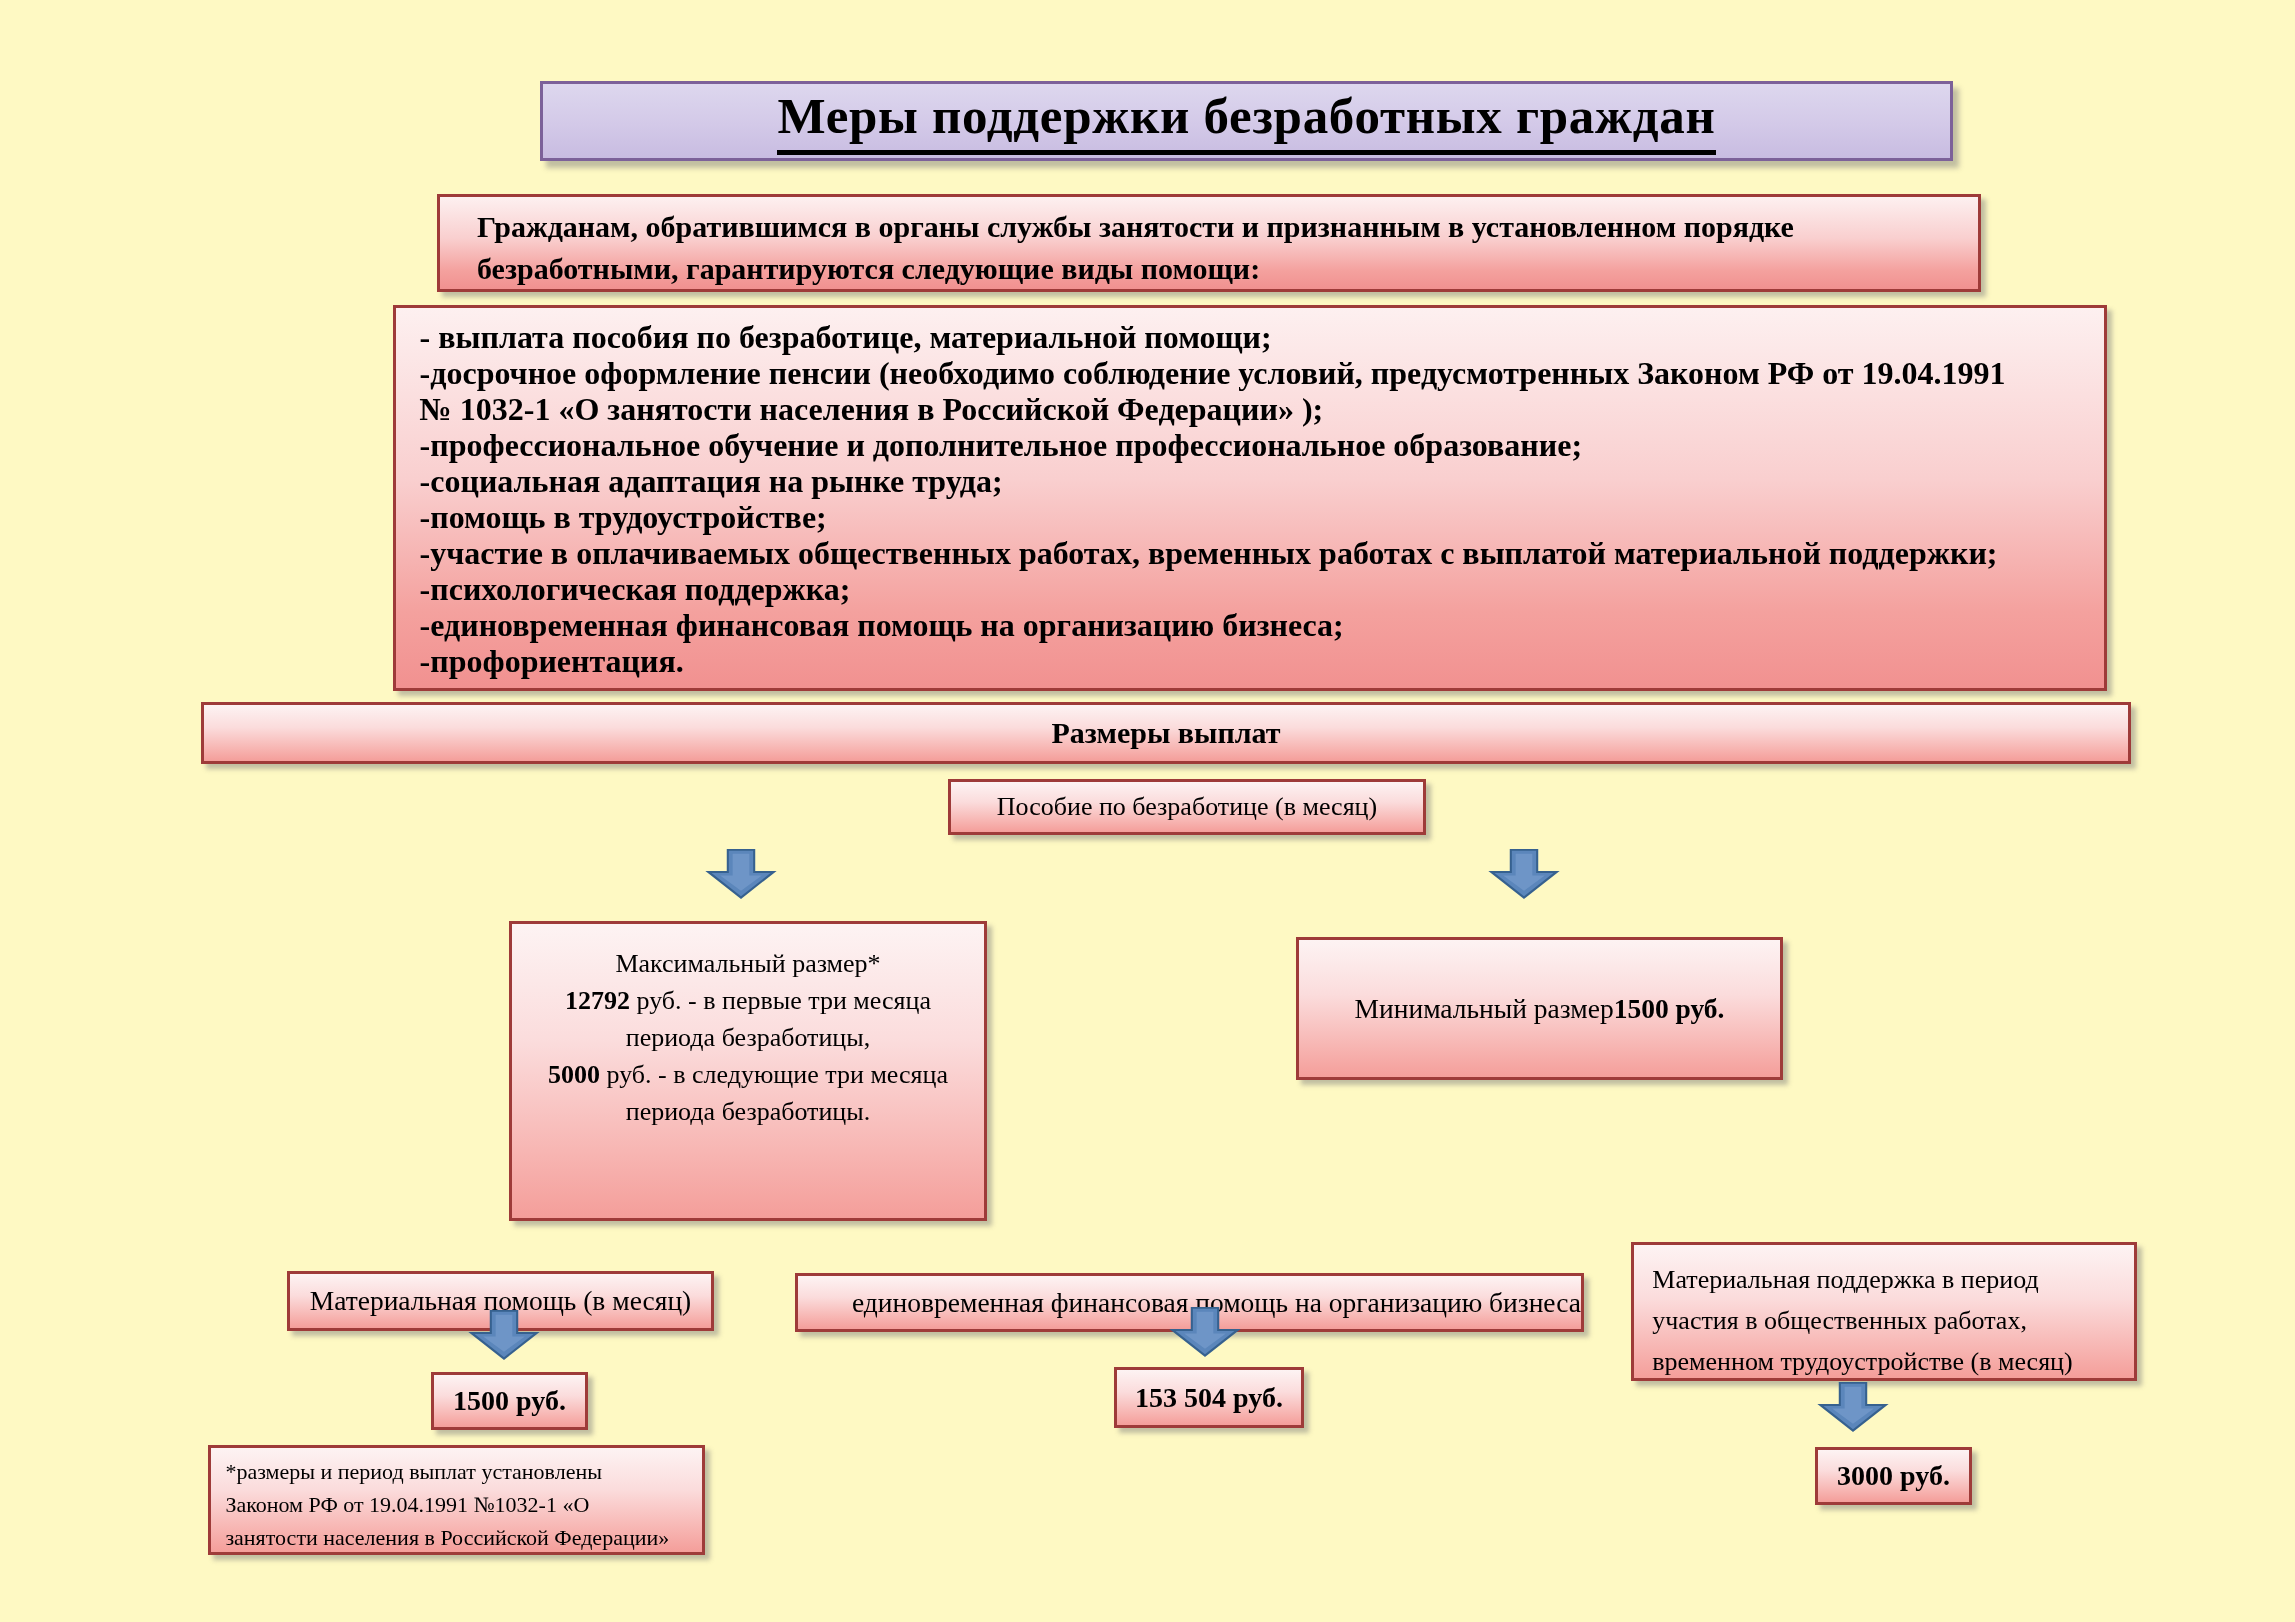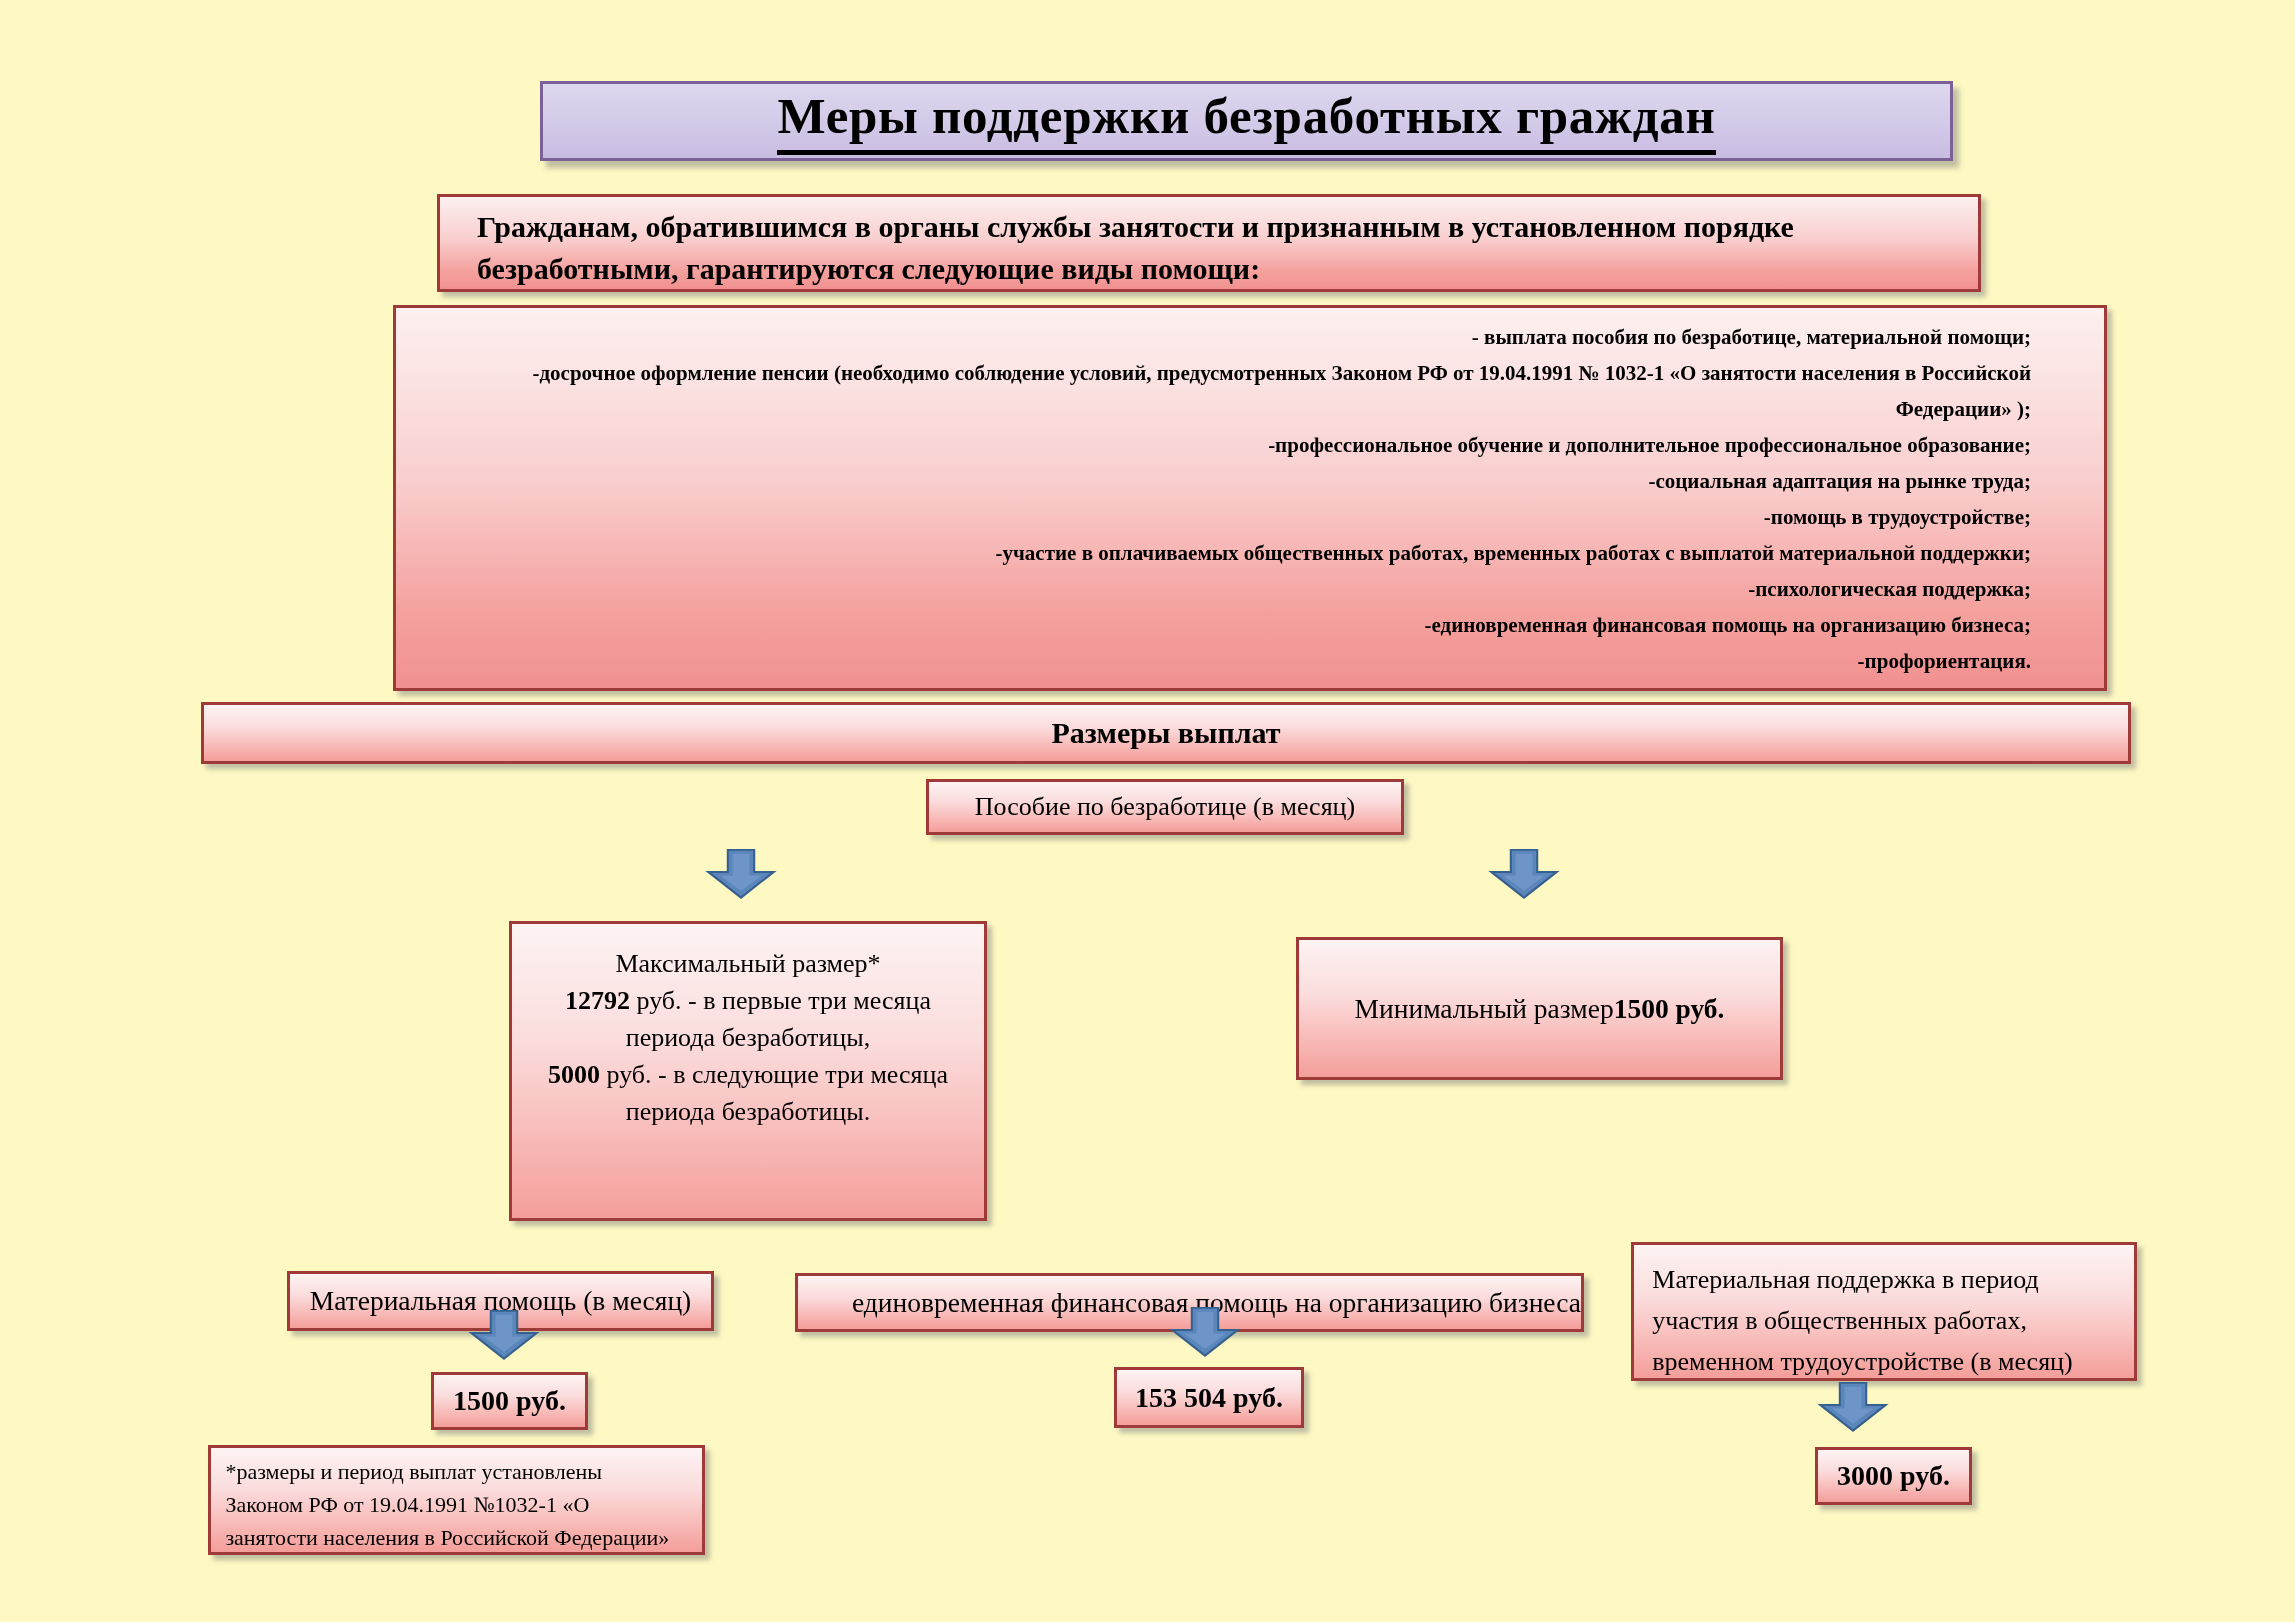--- a/index.html
+++ b/index.html
@@ -20,21 +20,21 @@
   .purple{
     background:linear-gradient(180deg,#ddd7ee 0%,#d3c9e8 55%,#c8bce1 100%);
     border:3.9px solid #7c6199;
     box-shadow:5.9px 6.5px 5.2px rgba(120,120,120,0.45);
   }
   .center{display:flex;align-items:center;justify-content:center;text-align:center;}
   .col{}
   .title-box{font-size:51px;font-weight:bold;letter-spacing:0.7px;}
   .title-box .underlined{border-bottom:5.2px solid #000;padding-bottom:5.2px;}
   .intro{font-size:30px;font-weight:bold;line-height:42px;padding:9.2px 37px 0;}
-  .benefits{font-size:21px;font-weight:bold;line-height:36px;padding:10.5px 73px 0 23.6px;text-align:right;}
+  .benefits{font-size:32px;font-weight:bold;line-height:36px;padding:10.5px 73px 0 23.6px;text-align:left;}
   .bar-text{font-size:30px;font-weight:bold;}
   .posobie{font-size:26px;}
   .maxbox{font-size:26px;line-height:37px;text-align:center;padding:21px 10.5px 0;margin-top:8px;}
   .minbox{font-size:27.5px;line-height:41px;}
   .hdr{font-size:27.5px;margin-top:24px;}
   .support{font-size:26px;line-height:41px;padding:14.4px 18.3px 0;text-align:left;}
   .amount{font-size:28px;font-weight:bold;}
   .footnote{font-size:22px;line-height:33px;padding:6.5px 14.4px 0;text-align:left;}
   b{font-weight:bold;}
 </style>
@@ -60,21 +60,21 @@
     <div>-участие в оплачиваемых общественных работах, временных работах с выплатой материальной поддержки;</div>
     <div>-психологическая поддержка;</div>
     <div>-единовременная финансовая помощь на организацию бизнеса;</div>
     <div>-профориентация.</div>
   </div>
 
   <div class="abs pink center bar-text" style="left:201px;top:702px;width:1930px;height:62px;">
     <span>Размеры выплат</span>
   </div>
 
-  <div class="abs pink center posobie" style="left:926px;top:779px;width:478px;height:56px;">
+  <div class="abs pink center posobie" style="left:948px;top:779px;width:478px;height:56px;">
     <span>Пособие по безработице (в месяц)</span>
   </div>
 
   <svg class="abs" style="left:692px;top:849px;" width="98" height="50" viewBox="0 0 100 72">
     <polygon points="31,1 69,1 69,33 97,33 50,70 3,33 31,33" fill="#5b86bb" stroke="#36618f" stroke-width="3"></polygon>
     <polygon points="38,7 62,7 62,38 80,38 50,60 20,38 38,38" fill="#7da2d2" opacity="0.55"></polygon>
   </svg>
   <svg class="abs" style="left:1475px;top:849px;" width="98" height="50" viewBox="0 0 100 72">
     <polygon points="31,1 69,1 69,33 97,33 50,70 3,33 31,33" fill="#5b86bb" stroke="#36618f" stroke-width="3"></polygon>
     <polygon points="38,7 62,7 62,38 80,38 50,60 20,38 38,38" fill="#7da2d2" opacity="0.55"></polygon>

